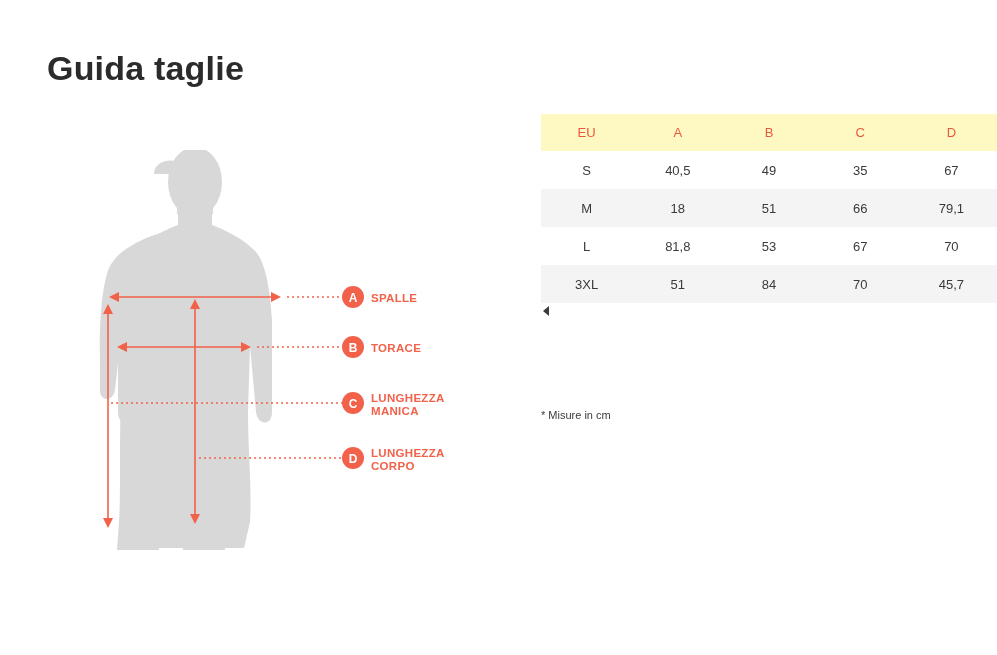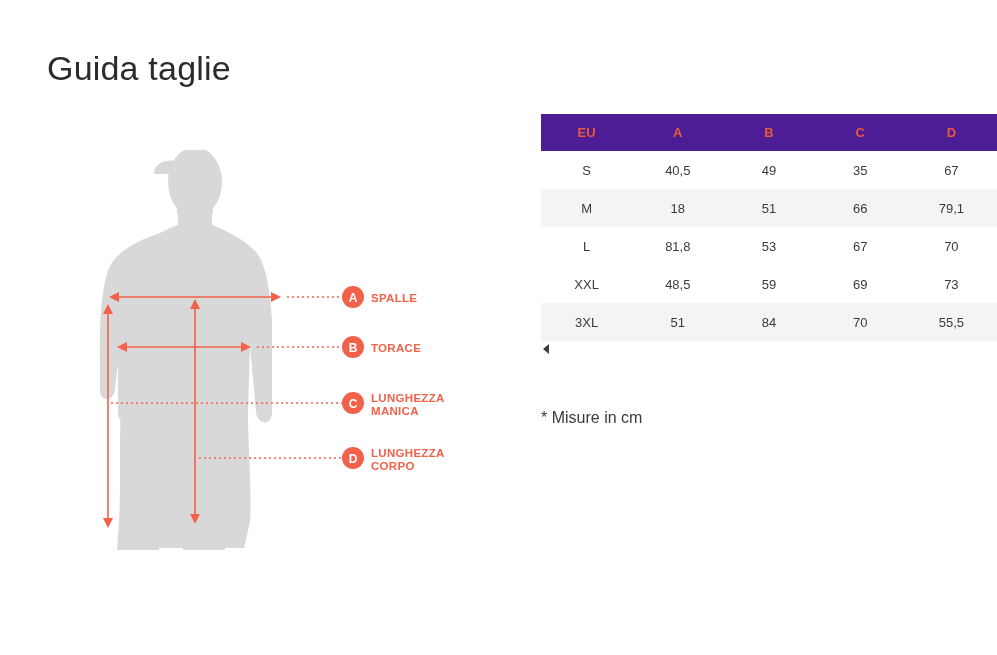--- a/index.html
+++ b/index.html
@@ -15,21 +15,21 @@
     color: #333333;
     overflow: hidden;
   }
 
   
   .page-title {
     position: absolute;
     left: 47px;
     top: 48px;
     font-size: 34px;
-    font-weight: 400;
+    font-weight: 700;
     color: #2b2b2b;
     letter-spacing: 0.2px;
     line-height: 1.2;
   }
 
   
   .diagram {
     position: absolute;
     left: 47px;
     top: 150px;
@@ -68,22 +68,22 @@
   table.size-table td {
     text-align: center;
     font-size: 13px;
     font-weight: 400;
     padding: 0;
     height: 38px;
     vertical-align: middle;
   }
   table.size-table thead th {
     color: #e8593c;
-    background: #4c1d95;
-    font-weight: 700;
+    background: #fef9c3;
+    font-weight: 400;
     height: 37px;
   }
   table.size-table tbody tr.even td {
     background: #ffffff;
   }
   table.size-table tbody tr.odd td {
     background: #f4f4f4;
   }
   table.size-table td {
     color: #3a3a3a;
@@ -104,21 +104,21 @@
     height: 0;
     border-top: 5px solid transparent;
     border-bottom: 5px solid transparent;
     border-right: 6px solid #3c3c3c;
   }
 
   .table-note {
     position: absolute;
     left: 541px;
     top: 409px;
-    font-size: 16px;
+    font-size: 11px;
     color: #3a3a3a;
   }
 </style>
 </head>
 <body>
 
 <div class="page-title">Guida taglie</div>
 
 <div class="diagram">
   <svg width="460" height="430" viewBox="0 0 460 430" xmlns="http://www.w3.org/2000/svg">
@@ -261,33 +261,26 @@
         <td>66</td>
         <td>79,1</td>
       </tr>
       <tr class="even">
         <td>L</td>
         <td>81,8</td>
         <td>53</td>
         <td>67</td>
         <td>70</td>
       </tr>
-      <tr class="even">
-        <td>XXL</td>
-        <td>48,5</td>
-        <td>59</td>
-        <td>69</td>
-        <td>73</td>
-      </tr>
       <tr class="odd">
         <td>3XL</td>
         <td>51</td>
         <td>84</td>
         <td>70</td>
-        <td>55,5</td>
+        <td>45,7</td>
       </tr>
     </tbody>
   </table>
   <div class="table-scroll">
     <span class="scroll-arrow"></span>
   </div>
 </div>
 
 <div class="table-note">* Misure in cm</div>
 

